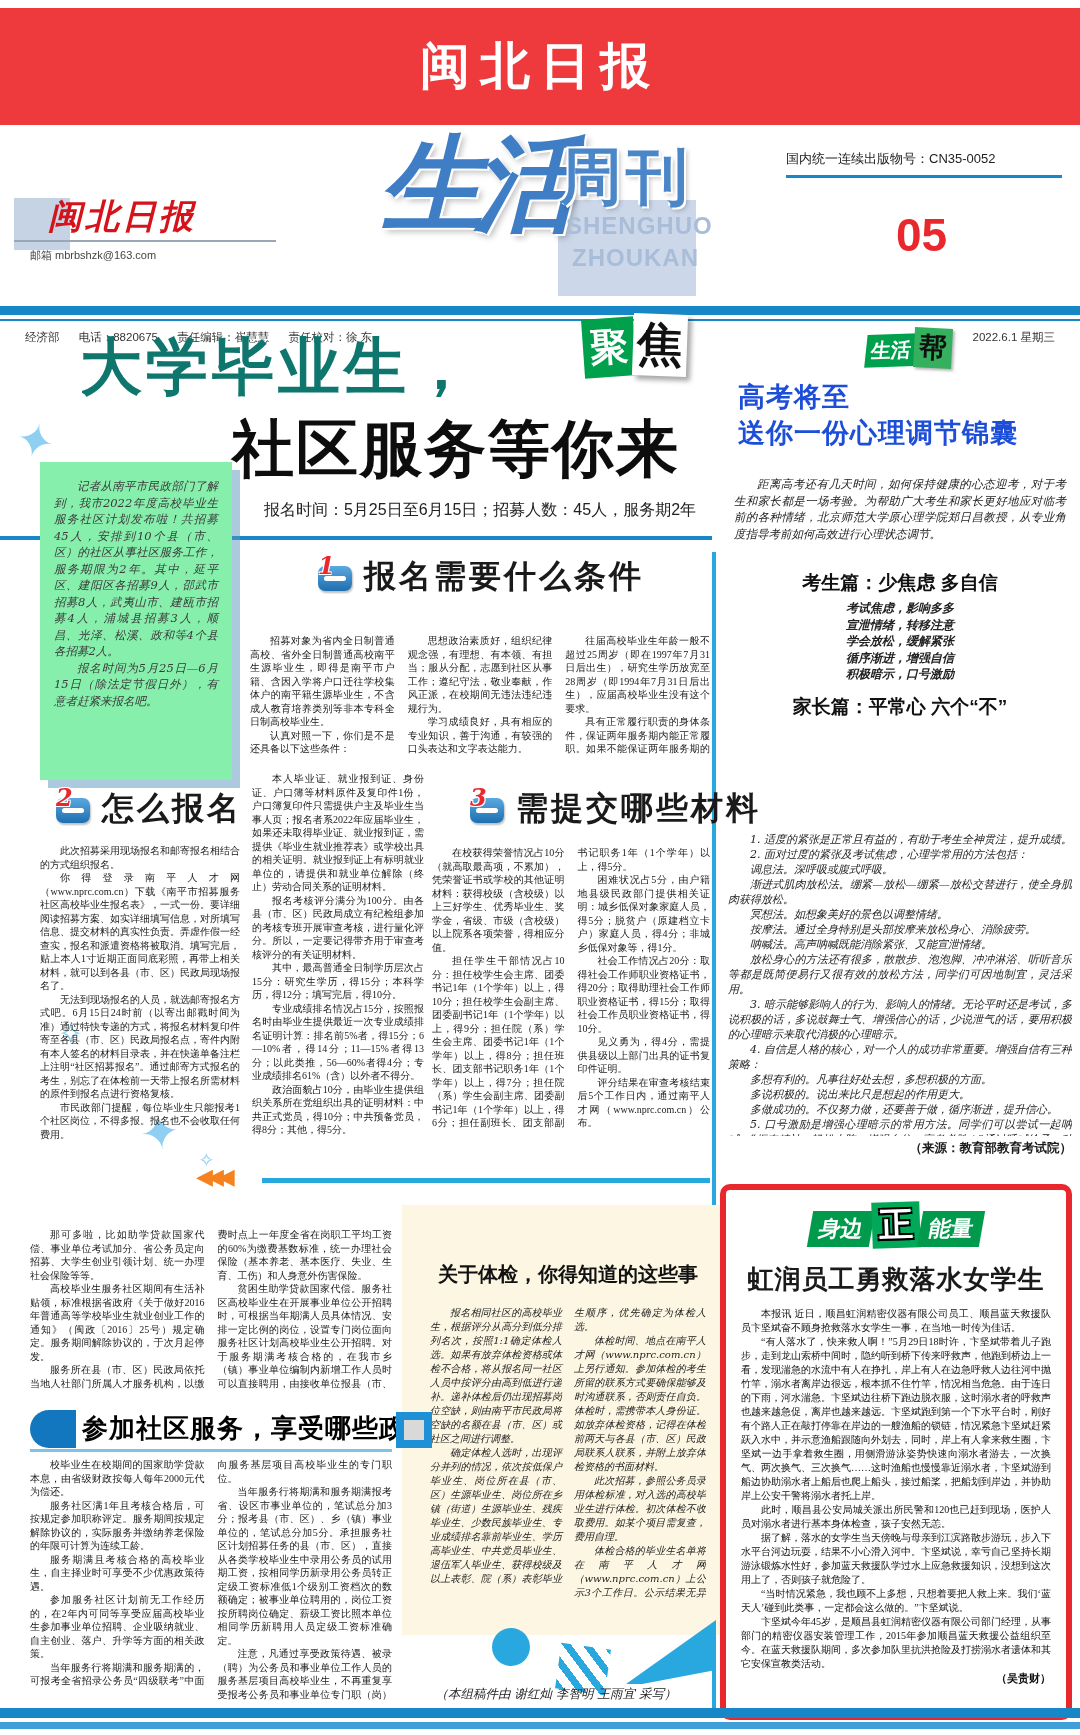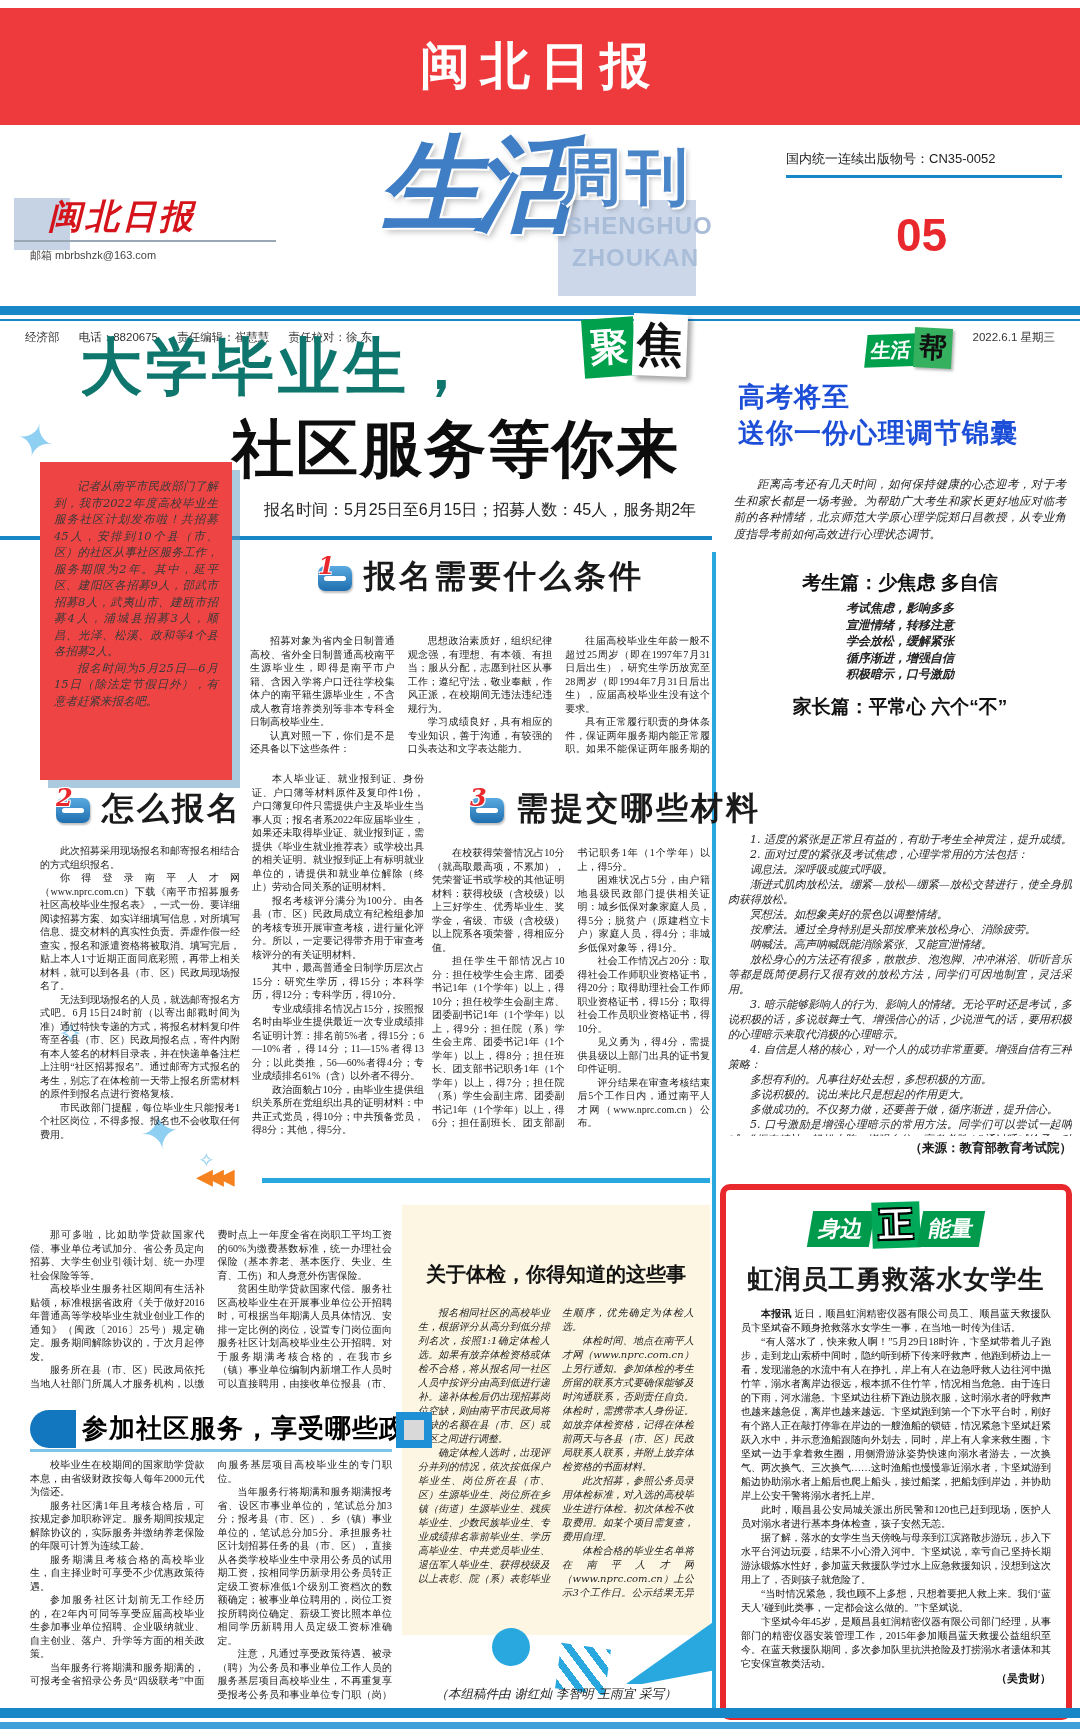--- a/index.html
+++ b/index.html
@@ -32,21 +32,21 @@
 .subtitle{left:250px;top:500px;width:460px;text-align:center;font:16px "Liberation Sans",sans-serif;color:#222;}
 .rule-main{left:0;top:536px;width:712px;height:4px;background:#1787c8;}
 
 .star{color:#8fd0f2;font-family:"DejaVu Sans",sans-serif;}
 .v-divider{left:712px;top:552px;width:4px;height:1158px;background:#29a8e0;}
 .arrow-deco{left:196px;top:1164px;font:22px "DejaVu Sans",sans-serif;color:#f6821f;letter-spacing:-6px;}
 .arrow-line{left:262px;top:1178px;width:448px;height:5px;background:#29a8e0;}
 .bar1{left:0;top:1708px;width:1080px;height:10px;background:#1787c8;}
 .bar2{left:0;top:1722px;width:1080px;height:7px;background:#3f9fd8;}
 
-.blue-note{left:40px;top:462px;width:164px;height:286px;background:#ef4444;padding:16px 14px;box-shadow:8px 8px 0 rgba(90,150,190,.5);font:italic 11.5px/16.5px "DejaVu Serif",serif;color:#3a3a3a;text-align:justify;overflow:hidden;}
+.blue-note{left:40px;top:462px;width:164px;height:286px;background:#86efac;padding:16px 14px;box-shadow:8px 8px 0 rgba(90,150,190,.5);font:italic 11.5px/16.5px "DejaVu Serif",serif;color:#3a3a3a;text-align:justify;overflow:hidden;}
 .blue-note .para{text-indent:2em;margin:0;}
 
 .sec-title{white-space:nowrap;font:900 32px/1 "Liberation Sans",sans-serif;color:#1a1a1a;letter-spacing:3px;}
 .sec-icon{display:inline-block;position:relative;width:34px;height:25px;background:linear-gradient(#5aa9e0,#1f6fb0);border-radius:7px;vertical-align:middle;margin-right:12px;box-shadow:1px 2px 2px rgba(0,0,0,.25);}
 .sec-icon i{position:absolute;left:6px;top:10px;right:6px;height:5px;background:#fff;border-radius:3px;}
 .sec-num{position:absolute;left:0;top:-15px;font:italic 900 24px "DejaVu Serif",serif;color:#e8282c;text-shadow:-1px -1px 0 #fff,1px -1px 0 #fff,-1px 1px 0 #fff,1px 1px 0 #fff;}
 .body-text{font:10px/13.5px "Liberation Serif",serif;text-align:justify;overflow:hidden;color:#1a1a1a;}
 .body-text p,.body-text div{margin:0;text-indent:2em;}
 .cols2{column-count:2;column-gap:13px;}
 .cols3{column-count:3;column-gap:13px;}
@@ -58,21 +58,21 @@
 .sec3-title{left:470px;top:792px;}
 .sec3-body{left:432px;top:846px;width:278px;height:316px;}
 
 .policy-upper{left:30px;top:1228px;width:362px;height:174px;}
 .policy-banner{left:30px;top:1410px;width:362px;height:38px;background:#fff;}
 .pb-accent{position:absolute;left:0;top:0;width:46px;height:38px;background:#1377c0;border-radius:19px 0 0 19px;}
 .pb-line{position:absolute;left:0;bottom:-4px;width:100%;height:3px;background:#7fc4e8;}
 .pb-text{position:absolute;left:52px;top:3px;font:900 26px/1.2 "Liberation Serif",serif;letter-spacing:1px;color:#000;white-space:nowrap;}
 .policy-lower{left:30px;top:1458px;width:362px;height:244px;}
 
-.phys-box{left:402px;top:1205px;width:308px;height:430px;background:#fcf6e2;}
+.phys-box{left:402px;top:1205px;width:308px;height:430px;background:#fcf6e2;padding-left:12px;}
 .phys-title{margin:56px 10px 0;text-align:center;font:900 20px "Liberation Sans",sans-serif;color:#111;}
 .phys-body{margin:18px 16px 0;height:300px;column-count:2;column-gap:12px;font:italic 10px/14px "DejaVu Serif",serif;text-align:justify;overflow:hidden;color:#222;}
 .phys-body div{margin:0;text-indent:2em;}
 .blue-square{left:396px;top:1412px;width:20px;height:20px;background:#d9d9d9;border:8px solid #1e90d6;}
 .deco-circle{left:492px;top:1628px;width:38px;height:38px;border-radius:50%;background:#29a8e0;}
 .deco-stripes{left:558px;top:1646px;width:50px;height:46px;background:repeating-linear-gradient(45deg,#29a8e0 0 7px,transparent 7px 16px);transform:rotate(8deg);}
 .deco-triangle{left:626px;top:1620px;width:90px;height:64px;background:#29a8e0;clip-path:polygon(0 100%,100% 0,100% 78%,18% 100%);}
 .credit{left:402px;top:1686px;width:308px;text-align:center;font:italic 12.5px "DejaVu Serif",serif;color:#222;}
 
 .lh-badge{left:866px;top:328px;white-space:nowrap;}
@@ -88,21 +88,21 @@
 .lh-source{left:728px;top:1140px;width:344px;text-align:right;font:900 12.5px "Liberation Serif",serif;}
 
 .energy-box{left:720px;top:1184px;width:352px;height:536px;border:6px solid #e8282c;border-radius:10px;background:#fff;box-sizing:border-box;padding:10px 15px;overflow:hidden;}
 .energy-badge{text-align:center;margin-top:2px;white-space:nowrap;}
 .eb1{display:inline-block;background:#009a4d;color:#fff;font:900 22px "Liberation Sans",sans-serif;padding:3px 9px;transform:skew(-10deg);}
 .eb2{display:inline-block;background:#00a858;color:#fff;font:900 34px "DejaVu Serif",serif;padding:0 7px;text-shadow:-2px -2px 0 #000,2px -2px 0 #000,-2px 2px 0 #000,2px 2px 0 #000;transform:rotate(-2deg);}
 .eb3{display:inline-block;background:#009a4d;color:#fff;font:900 22px "Liberation Sans",sans-serif;padding:3px 9px;transform:skew(-10deg);}
 .energy-title{text-align:center;font:900 26px "Liberation Serif",serif;letter-spacing:1px;margin:14px 4px 10px;}
 .energy-body{font:10px/14px "Liberation Serif",serif;text-align:justify;color:#111;}
 .energy-body .para,.energy-body div{margin:0;text-indent:2em;}
-.energy-body .lead{font-weight:bold;}
+.energy-body .lead{font-weight:normal;}
 .energy-author{text-align:right;font:bold 11px "Liberation Serif",serif;margin-top:4px;}
 </style>
 </head>
 <body>
 
 <div id="page">
 
   <div class="abs red-banner">
     <span>闽北日报</span>
   </div>
@@ -171,21 +171,21 @@
   </div>
   <div class="abs body-text sec2-body">
       <div>此次招募采用现场报名和邮寄报名相结合的方式组织报名。</div>
       <div>你得登录南平人才网（www.nprc.com.cn）下载《南平市招募服务社区高校毕业生报名表》，一式一份。要详细阅读招募方案、如实详细填写信息，对所填写信息、提交材料的真实性负责。弄虚作假一经查实，报名和派遣资格将被取消。填写完后，贴上本人1寸近期正面同底彩照，再带上相关材料，就可以到各县（市、区）民政局现场报名了。</div>
       <div>无法到现场报名的人员，就选邮寄报名方式吧。6月15日24时前（以寄出邮戳时间为准）通过特快专递的方式，将报名材料复印件寄至各县（市、区）民政局报名点，寄件内附有本人签名的材料目录表，并在快递单备注栏上注明“社区招募报名”。通过邮寄方式报名的考生，别忘了在体检前一天带上报名所需材料的原件到报名点进行资格复核。</div>
       <div>市民政部门提醒，每位毕业生只能报考1个社区岗位，不得多报。报名也不会收取任何费用。</div>
     </div>
   <div class="abs body-text mat-col">
       <div>本人毕业证、就业报到证、身份证、户口簿等材料原件及复印件1份，户口簿复印件只需提供户主及毕业生当事人页；报名者系2022年应届毕业生，如果还未取得毕业证、就业报到证，需提供《毕业生就业推荐表》或学校出具的相关证明。就业报到证上有标明就业单位的，请提供和就业单位解除（终止）劳动合同关系的证明材料。</div>
       <div>报名考核评分满分为100分。由各县（市、区）民政局成立有纪检组参加的考核专班开展审查考核，进行量化评分。所以，一定要记得带齐用于审查考核评分的有关证明材料。</div>
-      <div>其中，最高普通全日制学历层次占15分：研究生学历，得15分；本科学历，得12分；专科学历，得10分。</div>
+      <div>其中，最高普通全日制学历层次占15分：研究生学历，得15分；本科学历，得12分；填写完后，得10分。</div>
       <div>专业成绩排名情况占15分，按照报名时由毕业生提供最近一次专业成绩排名证明计算：排名前5%者，得15分；6—10%者，得14分；11—15%者得13分；以此类推，56—60%者得4分；专业成绩排名61%（含）以外者不得分。</div>
       <div>政治面貌占10分，由毕业生提供组织关系所在党组织出具的证明材料：中共正式党员，得10分；中共预备党员，得8分；其他，得5分。</div>
     </div>
 
   <div class="abs sec-title sec3-title">
     <span class="sec-icon"><i></i><span class="sec-num">3</span></span><span>需提交哪些材料</span>
   </div>
   <div class="abs body-text cols2 sec3-body">
       <div>在校获得荣誉情况占10分（就高取最高项，不累加），凭荣誉证书或学校的其他证明材料：获得校级（含校级）以上三好学生、优秀毕业生、奖学金，省级、市级（含校级）以上院系各项荣誉，得相应分值。</div>
       <div>担任学生干部情况占10分：担任校学生会主席、团委书记1年（1个学年）以上，得10分；担任校学生会副主席、团委副书记1年（1个学年）以上，得9分；担任院（系）学生会主席、团委书记1年（1个学年）以上，得8分；担任班长、团支部书记职务1年（1个学年）以上，得7分；担任院（系）学生会副主席、团委副书记1年（1个学年）以上，得6分；担任副班长、团支部副书记职务1年（1个学年）以上，得5分。</div>

